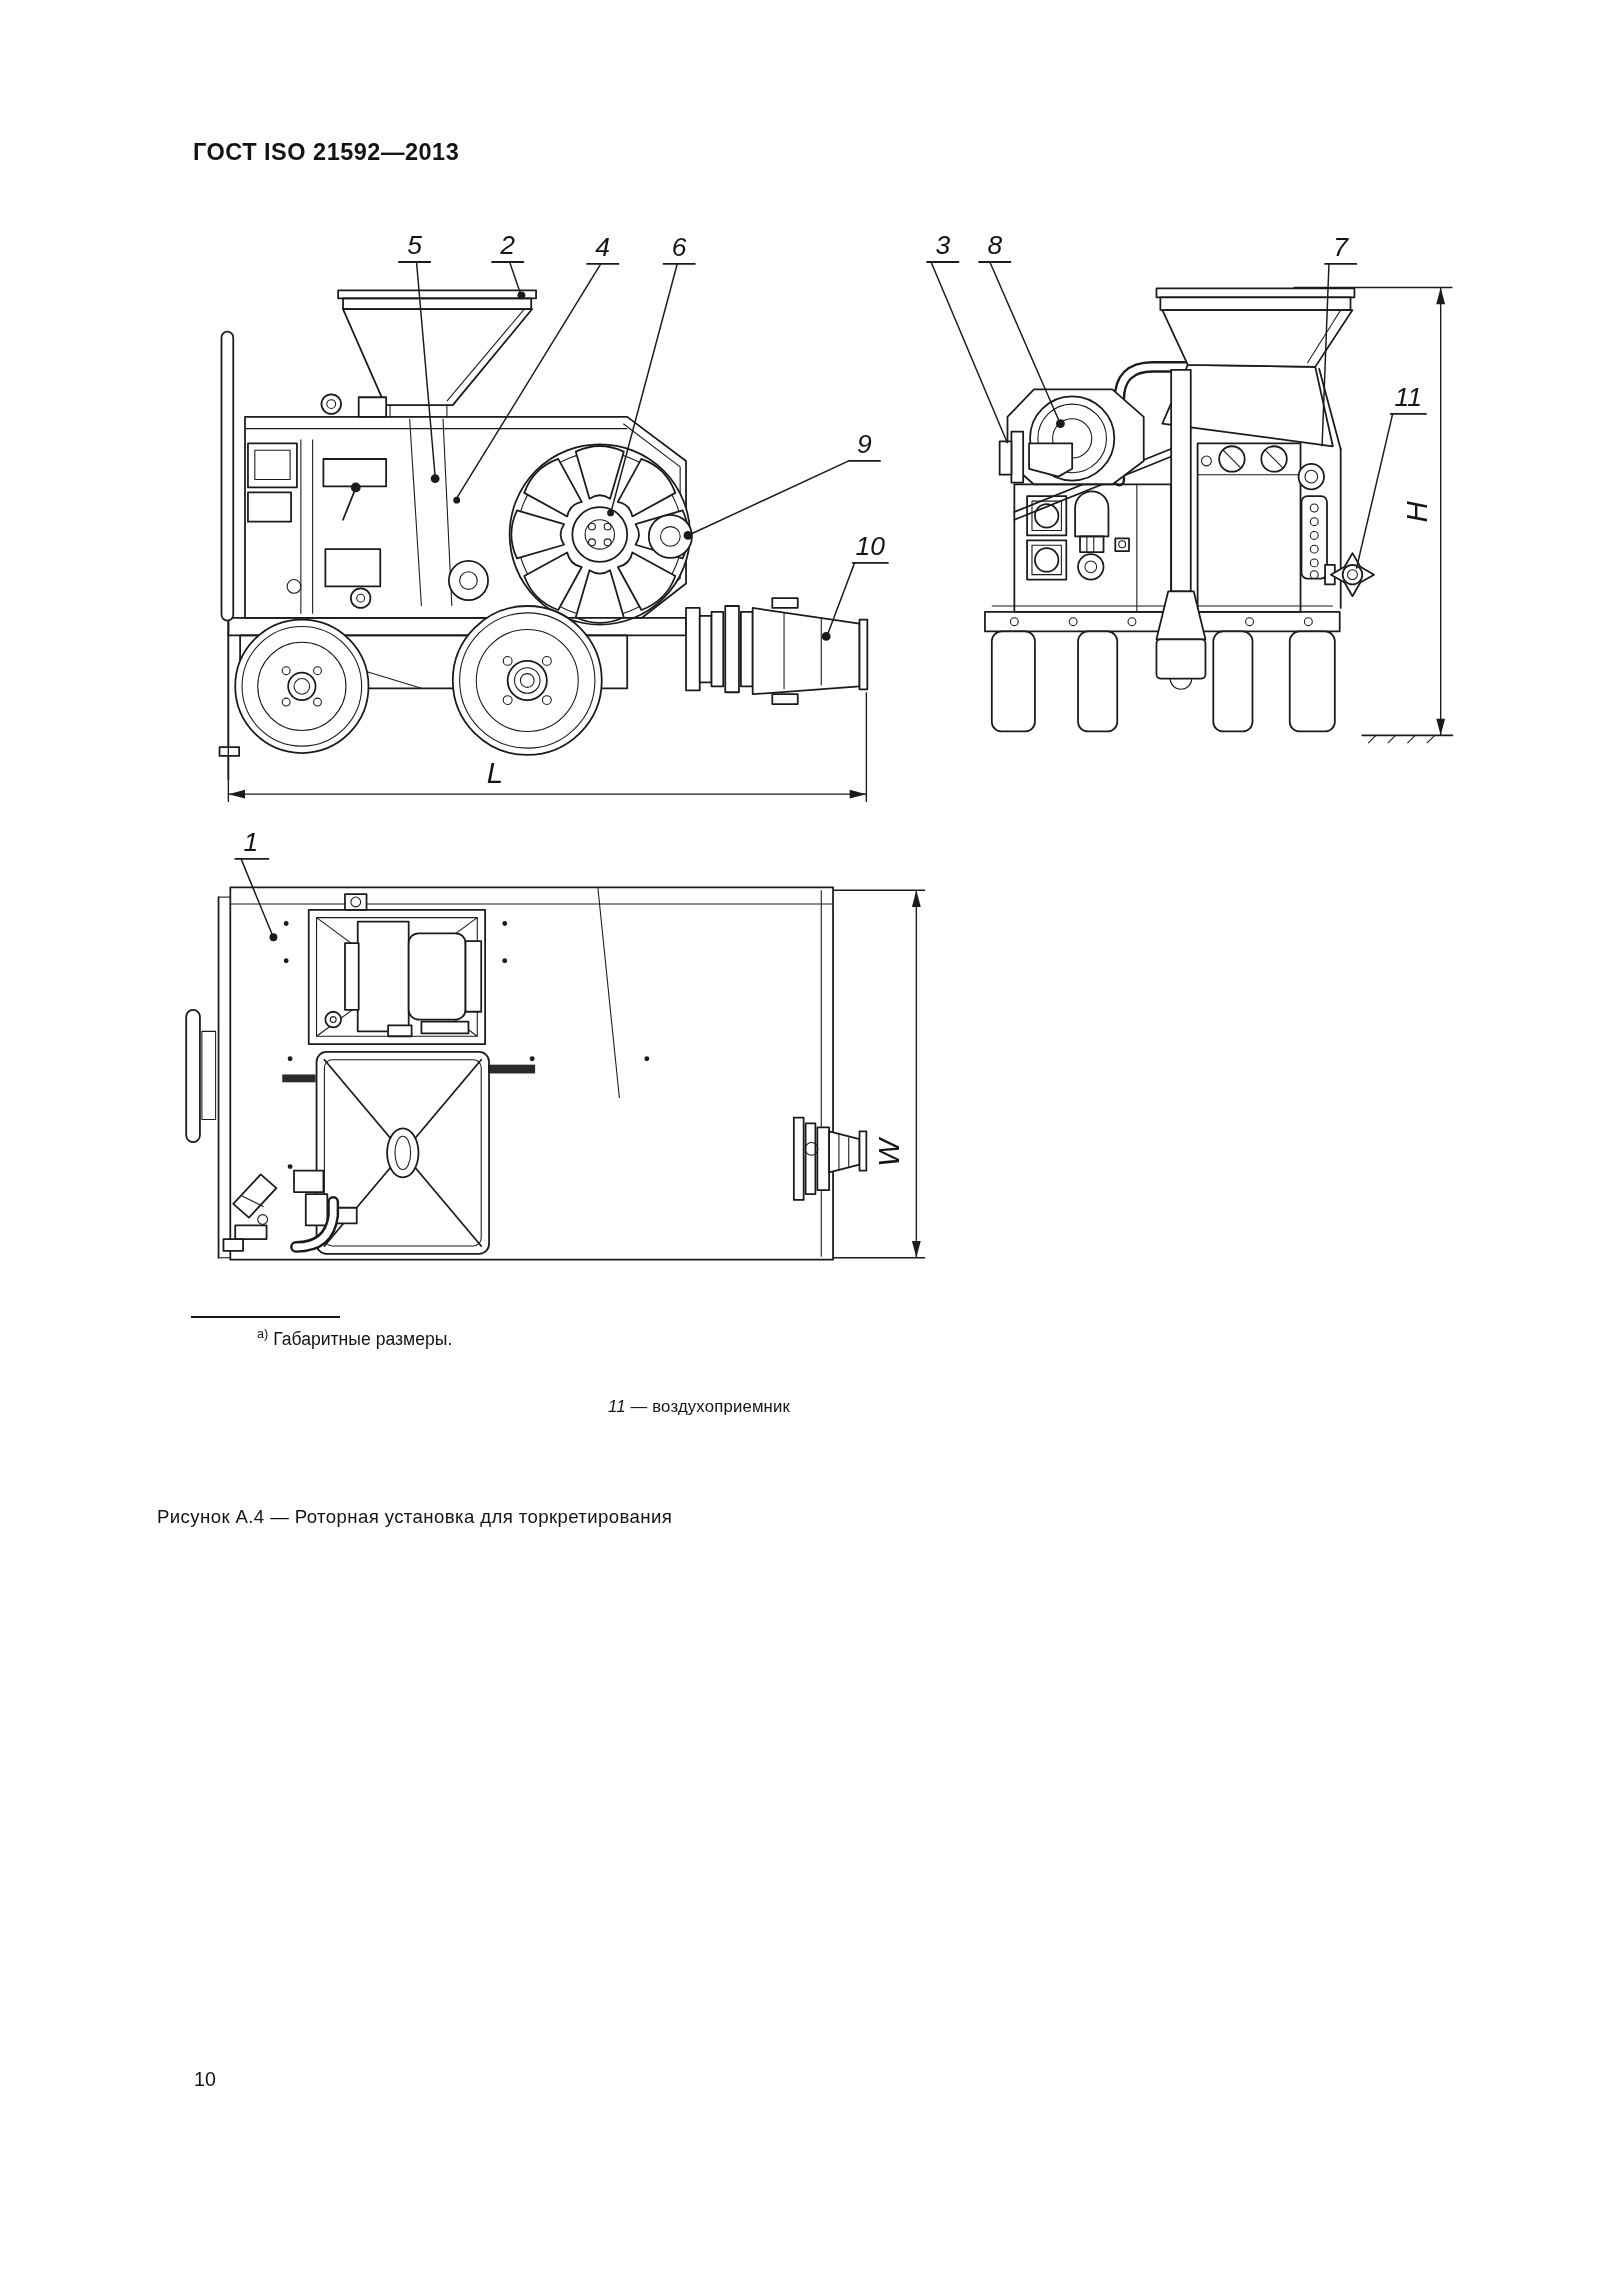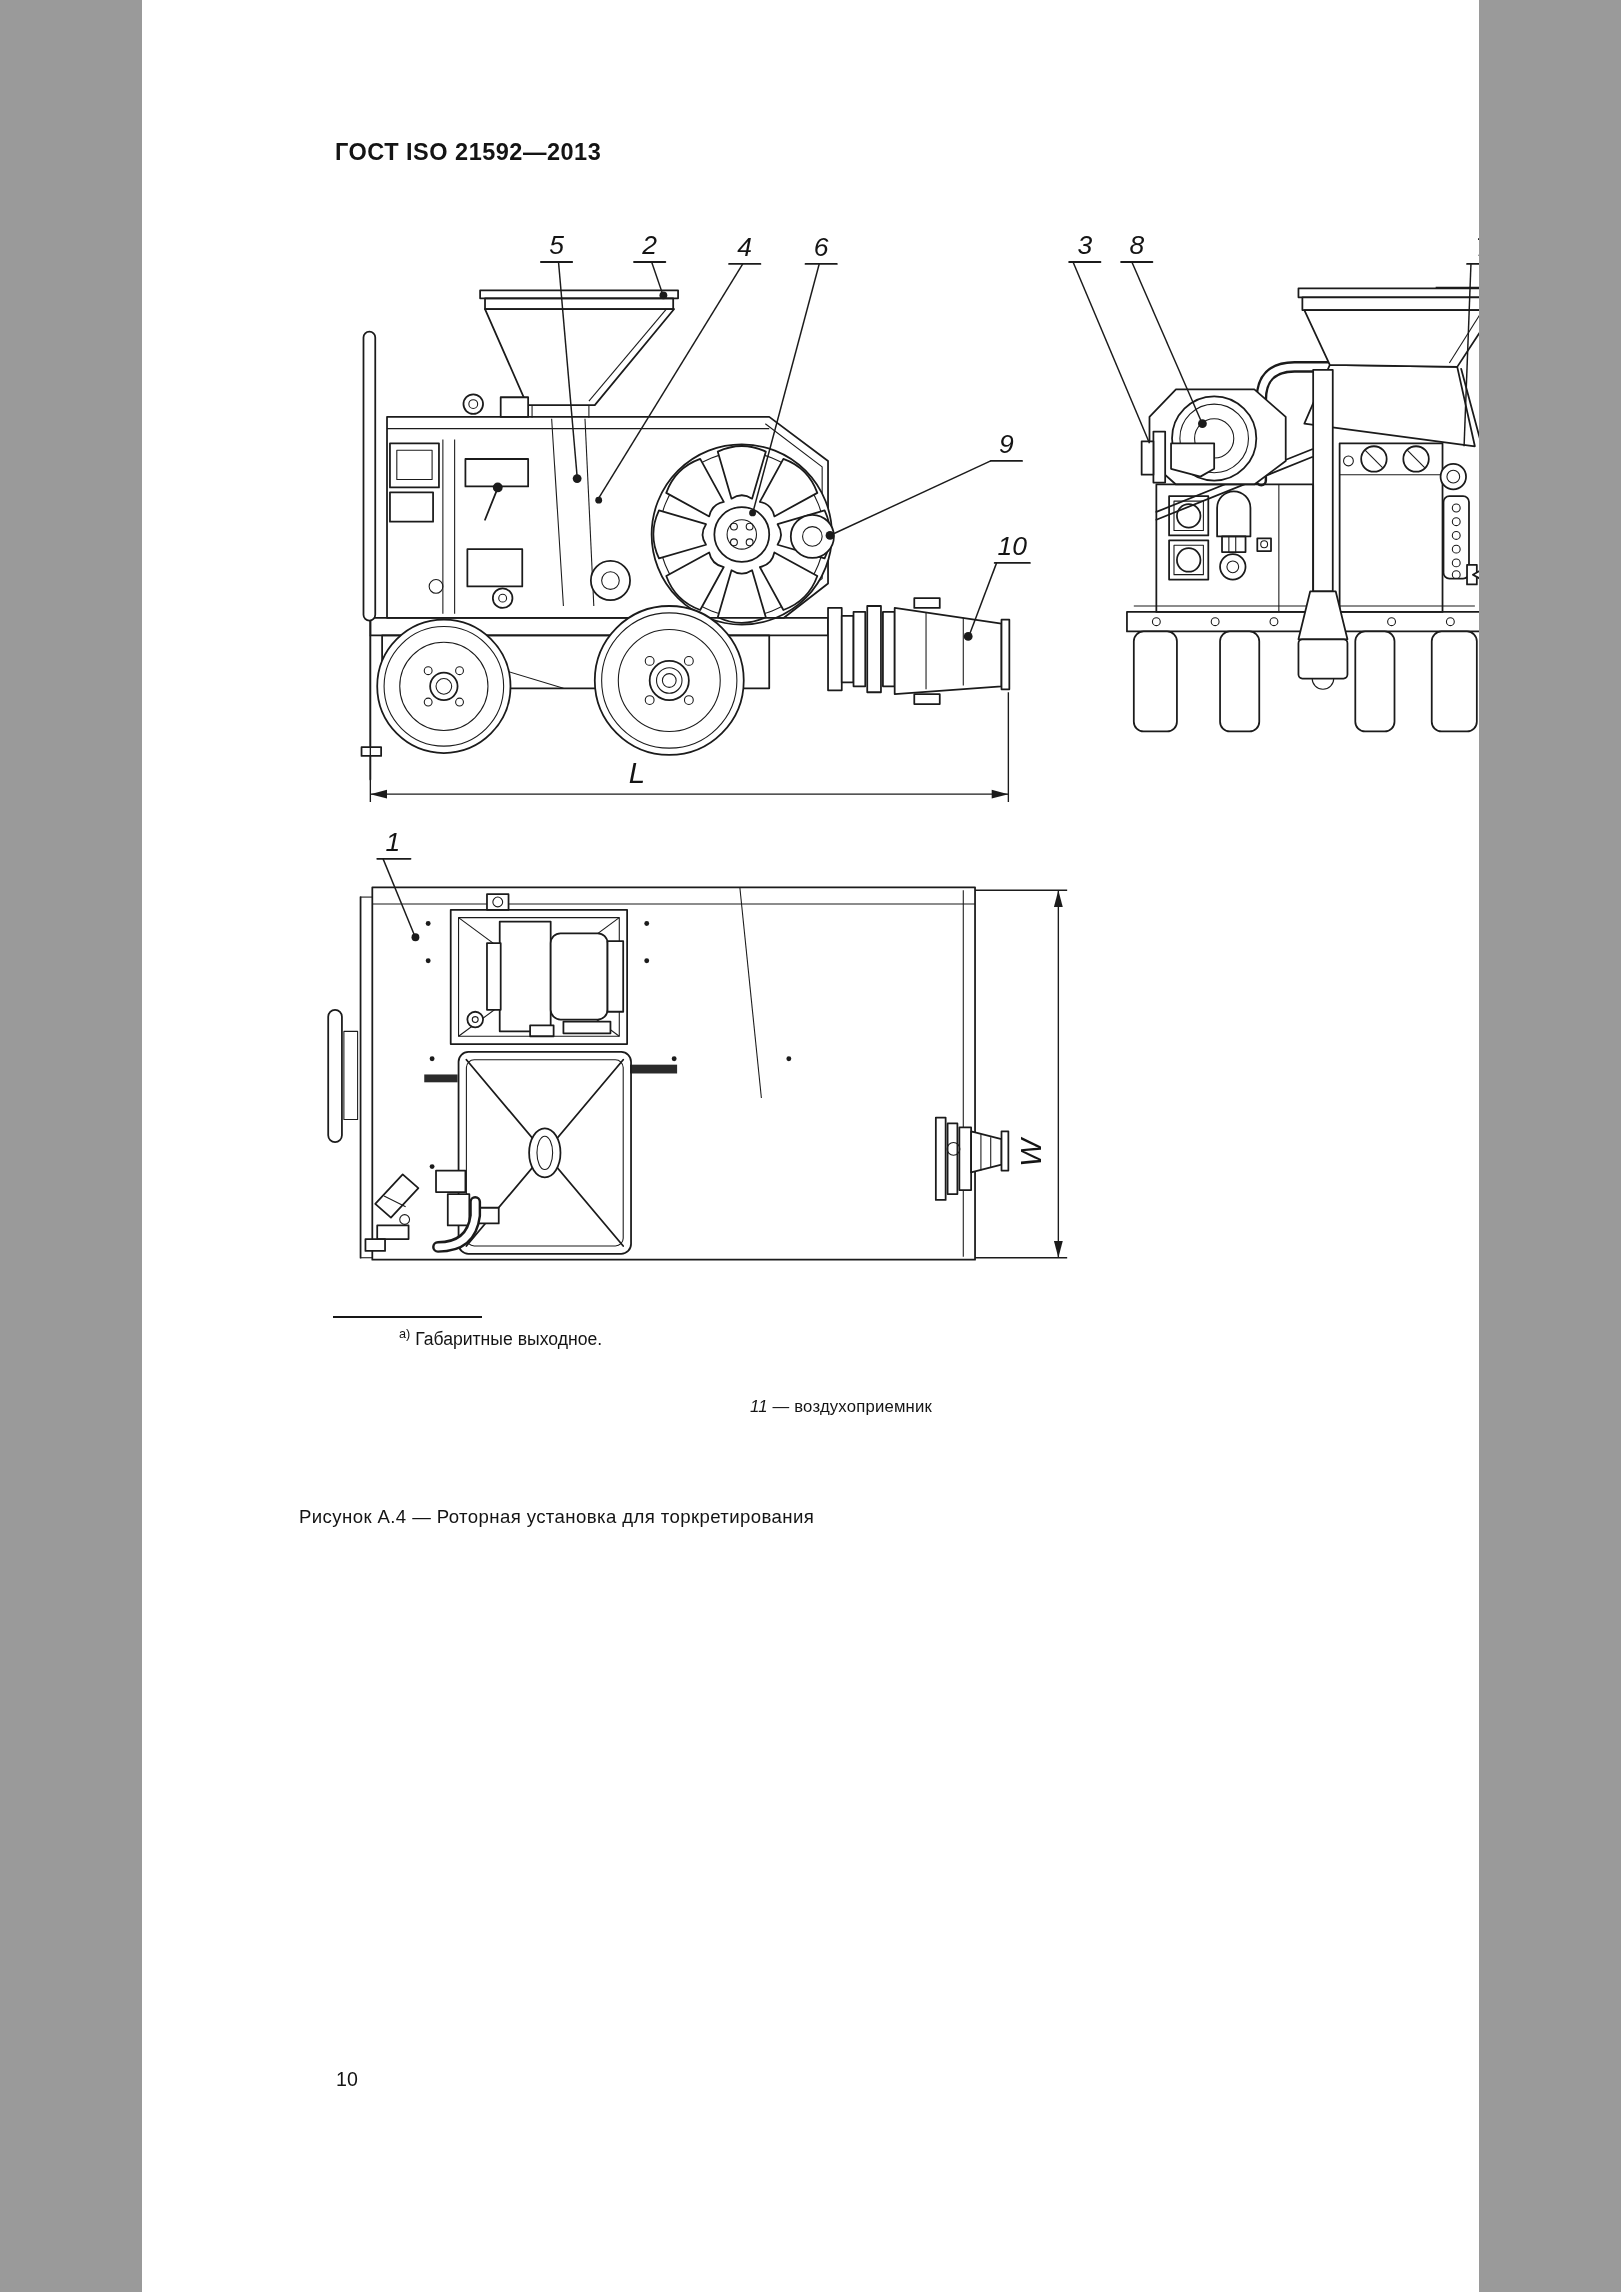--- a/index.html
+++ b/index.html
@@ -1,16 +1,16 @@
 <!DOCTYPE html>
 <html><head>
 <meta charset="utf-8">
 <style>
   html,body{margin:0;padding:0;background:#9a9a9a;}
-  .page{position:relative;width:1337px;height:2293px;margin:0 auto;background:#ffffff;
+  .page{position:relative;width:1621px;height:2293px;margin:0 auto;background:#ffffff;
         font-family:"Liberation Sans",sans-serif;color:#141414;overflow:hidden;}
   .hdr{position:absolute;left:193px;top:139px;font-size:23.5px;font-weight:bold;letter-spacing:0.5px;}
   svg.fig{position:absolute;left:0;top:0;}
   .fn-rule{position:absolute;left:191px;top:1316px;width:149px;height:2px;background:#161616;}
   .fn{position:absolute;left:257px;top:1329px;font-size:17.6px;}
   .fn sup{font-size:12.7px;vertical-align:super;line-height:0;}
   .legend{position:absolute;left:157px;top:1395px;width:1319px;text-align:center;
           font-size:16.7px;line-height:24.5px;letter-spacing:0.2px;}
   .legend .l3{margin-right:235px;}
   .legend i{font-style:italic;}
@@ -415,21 +415,21 @@
       <g>
         <text class="call" x="256" y="868">1</text>
         <line class="s" x1="240" y1="876" x2="274" y2="876"></line>
         <line class="ld" x1="246" y1="876" x2="278" y2="954"></line>
         <circle class="k" cx="279" cy="956" r="4"></circle>
       </g>
     </g>
   </svg>
 
   <div class="fn-rule"></div>
-  <div class="fn"><sup>а)</sup>&nbsp;<span>Габаритные выходное.</span></div>
+  <div class="fn"><sup>а)</sup>&nbsp;<span>Габаритные размеры.</span></div>
 
   <div class="legend">
     <div class="l3"><i>11</i> — воздухоприемник</div>
   </div>
 
   <div class="cap">Рисунок А.4 — Роторная установка для торкретирования</div>
 
   <div class="pnum">10</div>
 
 </div>

